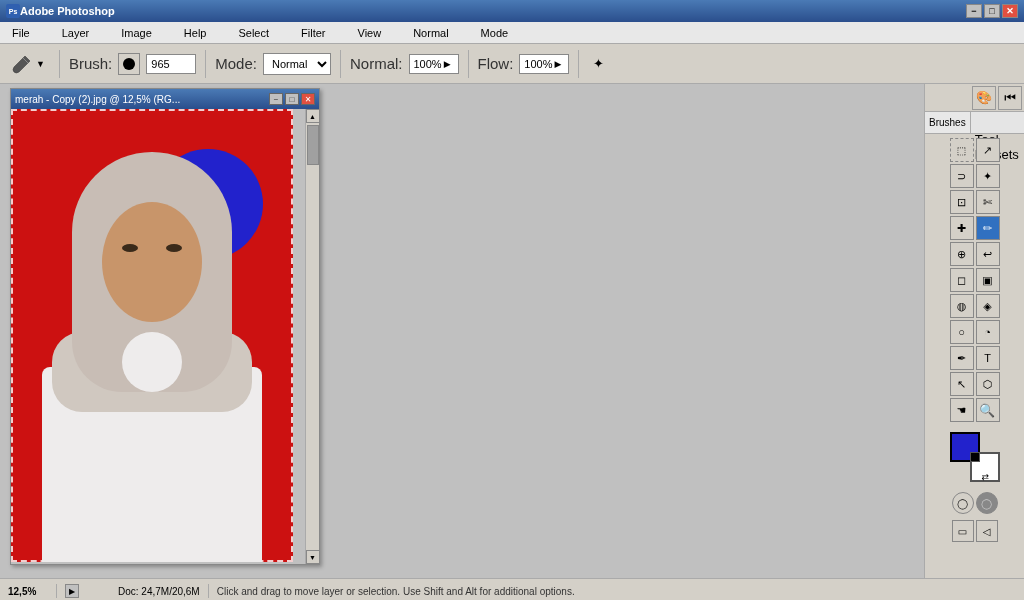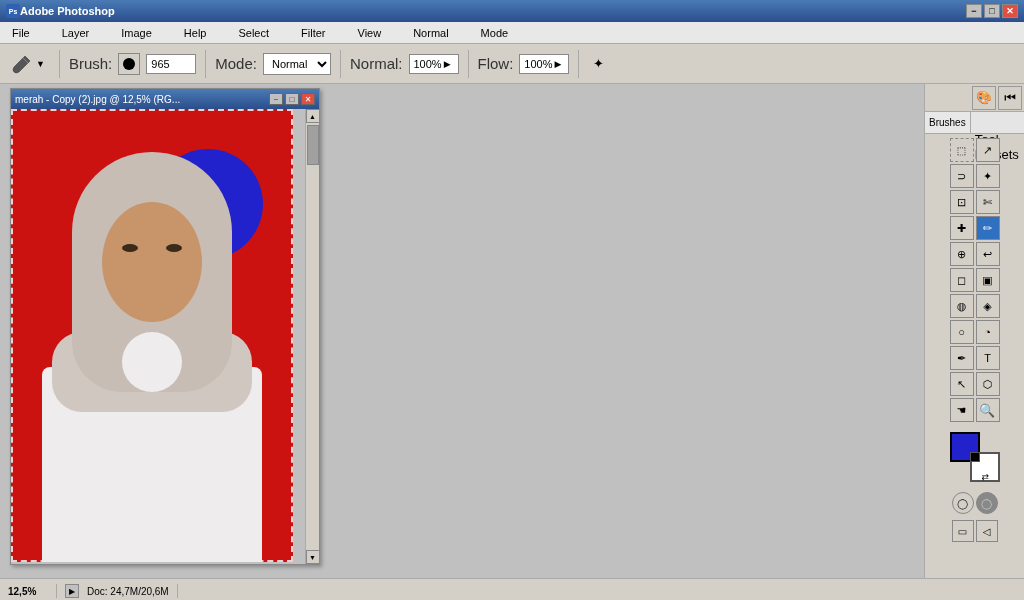--- a/index.html
+++ b/index.html
@@ -280,21 +280,21 @@
       border-top: 1px solid #aaa;
       font-size: 10px;
       gap: 8px;
     }
     .bottom-zoom {
       min-width: 40px;
       font-size: 10px;
       font-weight: bold;
     }
     .bottom-info {
-      display: flex; align-items: center; gap: 4px;
+      display: flex; align-items: center; gap: 4px; margin-left: 31px;
     }
     .bottom-arrow {
       width: 14px; height: 14px;
       background: #c0c0c0;
       border: 1px solid #888;
       display: flex; align-items: center; justify-content: center;
       font-size: 8px; cursor: pointer;
     }
     .bottom-status {
       flex: 1;
@@ -532,13 +532,14 @@
   </div>
 
 </div>
 
 <div id="bottom-bar">
   <span class="bottom-zoom">12,5%</span>
   <div class="bottom-separator"></div>
   <div class="bottom-arrow">▶</div>
   <span class="bottom-info">Doc: 24,7M/20,6M</span>
   <div class="bottom-separator"></div>
+  <span class="bottom-status">Click and drag to move layer or selection.  Use Shift and Alt for additional options.</span>
 </div>
 
 </body></html>

